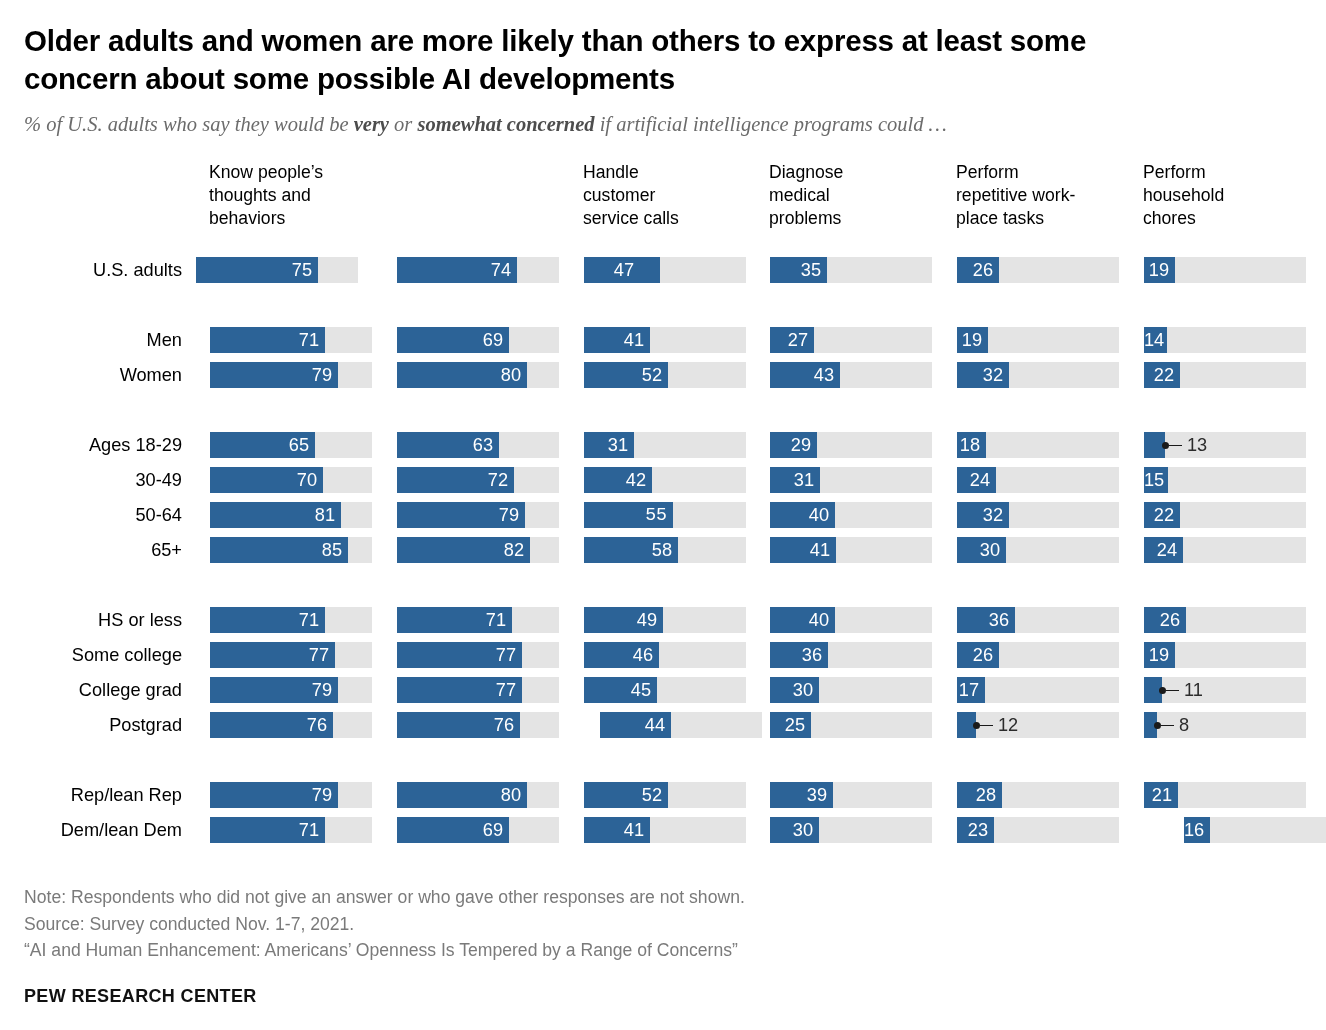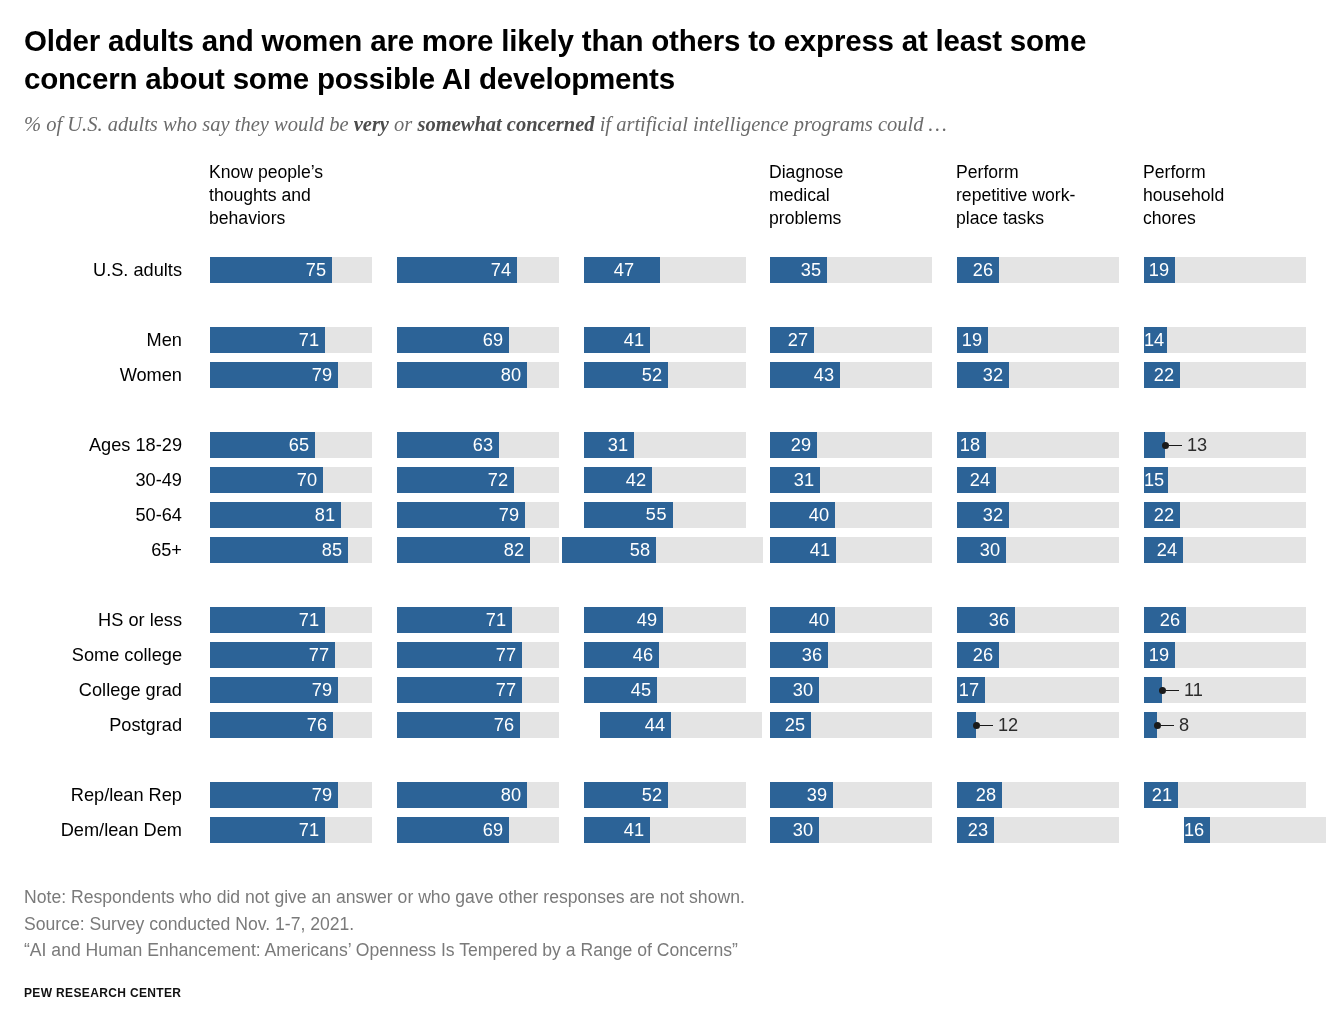--- a/index.html
+++ b/index.html
@@ -161,21 +161,21 @@
   .note-line {
     font-family: "Liberation Sans Narrow", "Liberation Sans", sans-serif;
     font-size: 17.6px;
     line-height: 1.52;
     color: #7a7a7a;
     white-space: nowrap;
   }
   .brand {
     margin-top: 22px;
     font-family: "Liberation Sans Narrow", "Liberation Sans", sans-serif;
-    font-size: 12px;
+    font-size: 18px;
     font-weight: bold;
     letter-spacing: 0.35px;
     color: #111111;
   }
 </style>
 </head>
 <body>
 
 <div class="page">
 
@@ -183,40 +183,45 @@
 
   <p class="subtitle"><span>% of U.S. adults who say they would be </span><b>very</b><span> or </span><b>somewhat concerned</b><span> if artificial intelligence programs could …</span></p>
 
   <div class="chart">
     <div class="col-headers" id="col-headers">
         <div class="col-header" style="left: 185px;">
           <div>Know people’s</div>
           <div>thoughts and</div>
           <div>behaviors</div>
         </div>
+        <div class="col-header" style="left: 559px;">
+          <div>Handle</div>
+          <div>customer</div>
+          <div>service calls</div>
+        </div>
         <div class="col-header" style="left: 745px;">
           <div>Diagnose</div>
           <div>medical</div>
           <div>problems</div>
         </div>
         <div class="col-header" style="left: 932px;">
           <div>Perform</div>
           <div>repetitive work-</div>
           <div>place tasks</div>
         </div>
         <div class="col-header" style="left: 1119px;">
           <div>Perform</div>
           <div>household</div>
           <div>chores</div>
         </div>
       </div>
     <div class="rows" id="rows" style="height: 586px;">
         <div class="row" style="top: 0px;">
           <div class="row-label">U.S. adults</div>
-          <div class="cell" style="left: 186px; border-radius: 10px;">
+          <div class="cell" style="left: 172px; border-radius: 10px;">
             <div class="track"></div>
             <div class="bar" style="width: 122px; background: rgb(44, 99, 151);"></div>
             <div class="val-in" style="left: 0px; width: 122px;">75</div>
           </div>
           <div class="cell" style="left: 373px;">
             <div class="track"></div>
             <div class="bar" style="width: 120px; background: rgb(44, 99, 151);"></div>
             <div class="val-in" style="left: 0px; width: 120px;">74</div>
           </div>
           <div class="cell" style="left: 560px;">
@@ -414,21 +419,21 @@
           <div class="cell" style="left: 186px;">
             <div class="track"></div>
             <div class="bar" style="width: 138px; background: rgb(44, 99, 151);"></div>
             <div class="val-in" style="left: 0px; width: 138px;">85</div>
           </div>
           <div class="cell" style="left: 373px;">
             <div class="track"></div>
             <div class="bar" style="width: 133px; background: rgb(44, 99, 151);"></div>
             <div class="val-in" style="left: 0px; width: 133px;">82</div>
           </div>
-          <div class="cell" style="left: 538px; padding-left: 39px;">
+          <div class="cell" style="left: 560px;">
             <div class="track"></div>
             <div class="bar" style="width: 94px; background: rgb(44, 99, 151);"></div>
             <div class="val-in" style="left: 0px; width: 94px;">58</div>
           </div>
           <div class="cell" style="left: 746px;">
             <div class="track"></div>
             <div class="bar" style="width: 66px; background: rgb(44, 99, 151);"></div>
             <div class="val-in" style="left: 0px; width: 66px;">41</div>
           </div>
           <div class="cell" style="left: 933px;">

